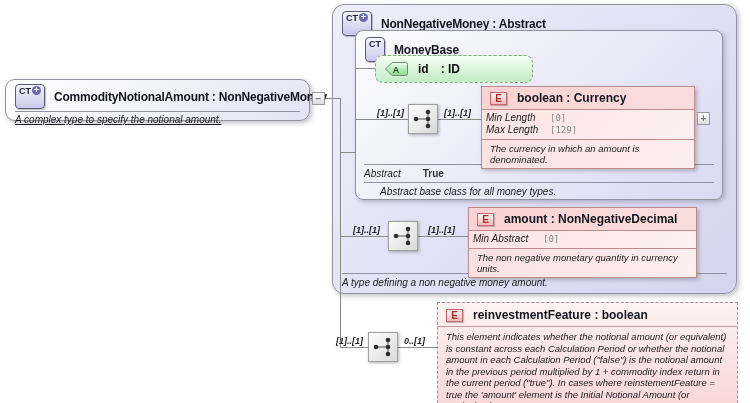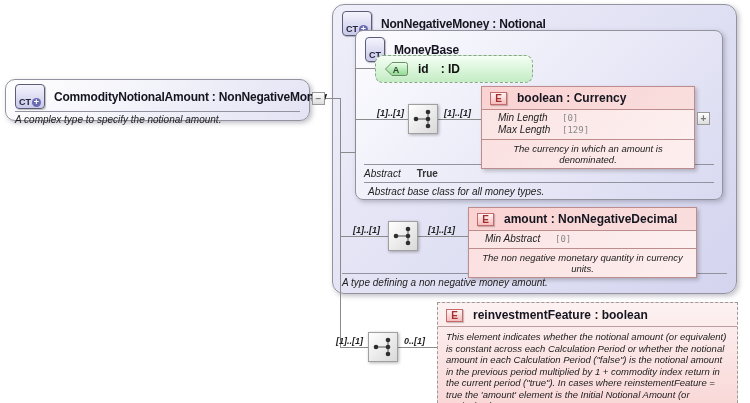--- a/index.html
+++ b/index.html
@@ -23,21 +23,21 @@
   .cbox-white { background:linear-gradient(135deg,#ffffff 0%,#e3e3f4 100%); }
   .cbox-inner { background:linear-gradient(135deg,#fcfcff 0%,#d9d9f1 100%); border-radius:8px; }
 
   .boxheader { display:flex; align-items:center; gap:9px; padding:6px 9px 2px 9px; }
   .boxtitle  { font-size:12px; font-weight:bold; color:#15151f; letter-spacing:-0.2px; white-space:nowrap; }
   .annot     { font-style:italic; font-size:10px; color:#222; }
   .divider   { border-top:1px solid #93939f; }
 
   
   .badge-ct {
-    display:inline-flex; align-items:flex-end; gap:1px;
+    display:inline-flex; align-items:flex-start; gap:1px;
     border:1px solid #5c5c78; border-radius:4px;
     background:linear-gradient(180deg,#f4f4fd,#c9c9ea);
     padding:1px 3px; height:25px;
     font-size:9px; font-weight:bold; color:#23233c;
     box-shadow:1px 1px 1px rgba(0,0,0,.25);
   }
   .plus-circle {
     display:inline-flex; align-items:center; justify-content:center;
     width:9px; height:9px; border-radius:50%;
     background:#6a6ab2; color:#fff; font-size:9px; font-weight:bold; line-height:1;
@@ -48,28 +48,28 @@
     border:1px solid #c46a6a; background:linear-gradient(180deg,#fff4f4,#f6bcbc);
     color:#a32e2e; font-size:10px; font-weight:bold;
     box-shadow:1px 1px 1px rgba(0,0,0,.2);
   }
 
   
   .ebox { position:absolute; border:1px solid #bd8d8d; box-shadow:2px 2px 4px rgba(0,0,0,.22); }
   .ebox-header { display:flex; align-items:center; gap:10px; padding:4px 8px;
                  background:linear-gradient(135deg,#fbd2d2,#f9dede); }
   .ebox-title { font-size:12px; font-weight:bold; color:#15151f; white-space:nowrap; }
-  .ebox-facets { border-top:1px solid #bd8d8d; padding:2px 8px 3px 16px;
+  .ebox-facets { border-top:1px solid #bd8d8d; padding:2px 8px 3px 4px;
                  background:linear-gradient(135deg,#fbe3e3,#fdf0f0); }
   .facet-row { display:flex; font-size:10px; line-height:12px; }
   .facet-name { font-style:italic; color:#222; width:64px; }
   .facet-value { font-family:"DejaVu Sans Mono", monospace; font-size:9px; color:#8a8a8a; }
   .ebox-annot { border-top:1px solid #bd8d8d; padding:3px 8px;
                 background:linear-gradient(135deg,#fbe0e0,#fdefef);
-                font-style:italic; font-size:9.5px; color:#222;text-align:center; }
+                font-style:italic; font-size:9.5px; color:#222; }
 
   .ebox-dashed {
     position:absolute; border:1px dashed #9a9a9a;
     background:linear-gradient(180deg,#fdf2f2 0%,#f9d4d4 100%);
   }
 
   
   .abox {
     position:absolute; border:1px dashed #8aa48a; border-radius:8px;
     background:linear-gradient(180deg,#f4fff4 0%,#c3ecc3 100%);
@@ -95,33 +95,33 @@
 
   
   .occur {
     position:absolute; font-size:9px; font-weight:bold; font-style:italic;
     color:#222; white-space:nowrap;
   }
 
   
   #commodity-box { left:5px; top:79px; width:305px; height:42px; }
   #commodity-box .divider { margin:1px 9px 0 9px; }
-  #commodity-box .annot { padding:2px 9px; }
+  #commodity-box .annot { padding:2px 9px;text-decoration:underline; }
 
   #nnm-box { left:332px; top:4px; width:405px; height:290px; border-radius:12px; }
   #nnm-annot-wrap { position:absolute; left:9px; right:9px; bottom:5px;margin-top:20px; }
   #nnm-annot-wrap .annot { padding-top:3px; }
 
   #moneybase-box { left:355px; top:30px; width:368px; height:170px; }
   #mb-abstract { position:absolute; left:8px; right:8px; top:133px;
                  border-top:1px solid #93939f; border-bottom:1px solid #93939f;
-                 padding:3px 0 3px 0; display:flex; align-items:baseline; gap:16px; }
+                 padding:3px 0 3px 0; display:flex; align-items:baseline; gap:22px; }
   #mb-abstract .ab-label { font-style:italic; font-size:10px; color:#222; }
   #mb-abstract .ab-value { font-family:Liberation Sans, sans-serif; font-size:10px; font-weight:bold; color:#333; }
-  #mb-annot { position:absolute; left:12px; right:8px; top:155px; }
+  #mb-annot { position:absolute; left:24px; right:8px; top:155px; }
 
   #id-box { left:375px; top:55px; width:158px; height:28px; }
 
   #currency-box { left:481px; top:86px; width:214px; }
   #amount-box { left:468px; top:207px; width:229px; }
 
   #reinvest-box { left:437px; top:302px; width:301px; }
   #reinvest-box .ebox-header { background:none; padding:5px 8px 4px 8px; }
   #reinvest-box .re-annot { border-top:1px solid #bd9d9d; padding:4px 8px 5px 8px;
     font-style:italic; font-size:9.5px; line-height:11.5px; color:#222; }
@@ -130,21 +130,21 @@
 <body>
 
 <div id="canvas">
 
   <div id="nnm-box" class="roundbox cbox-outer">
     <div class="boxheader">
       <span class="badge-ct">
           <span>CT</span>
           <span class="plus-circle">+</span>
         </span>
-      <span class="boxtitle">NonNegativeMoney : Notional</span>
+      <span class="boxtitle">NonNegativeMoney : Abstract</span>
     </div>
     <div id="nnm-annot-wrap">
       <div class="divider"></div>
       <div class="annot">A type defining a non negative money amount.</div>
     </div>
   </div>
 
   <div id="moneybase-box" class="roundbox cbox-inner">
     <div class="boxheader">
       <span class="badge-ct">

